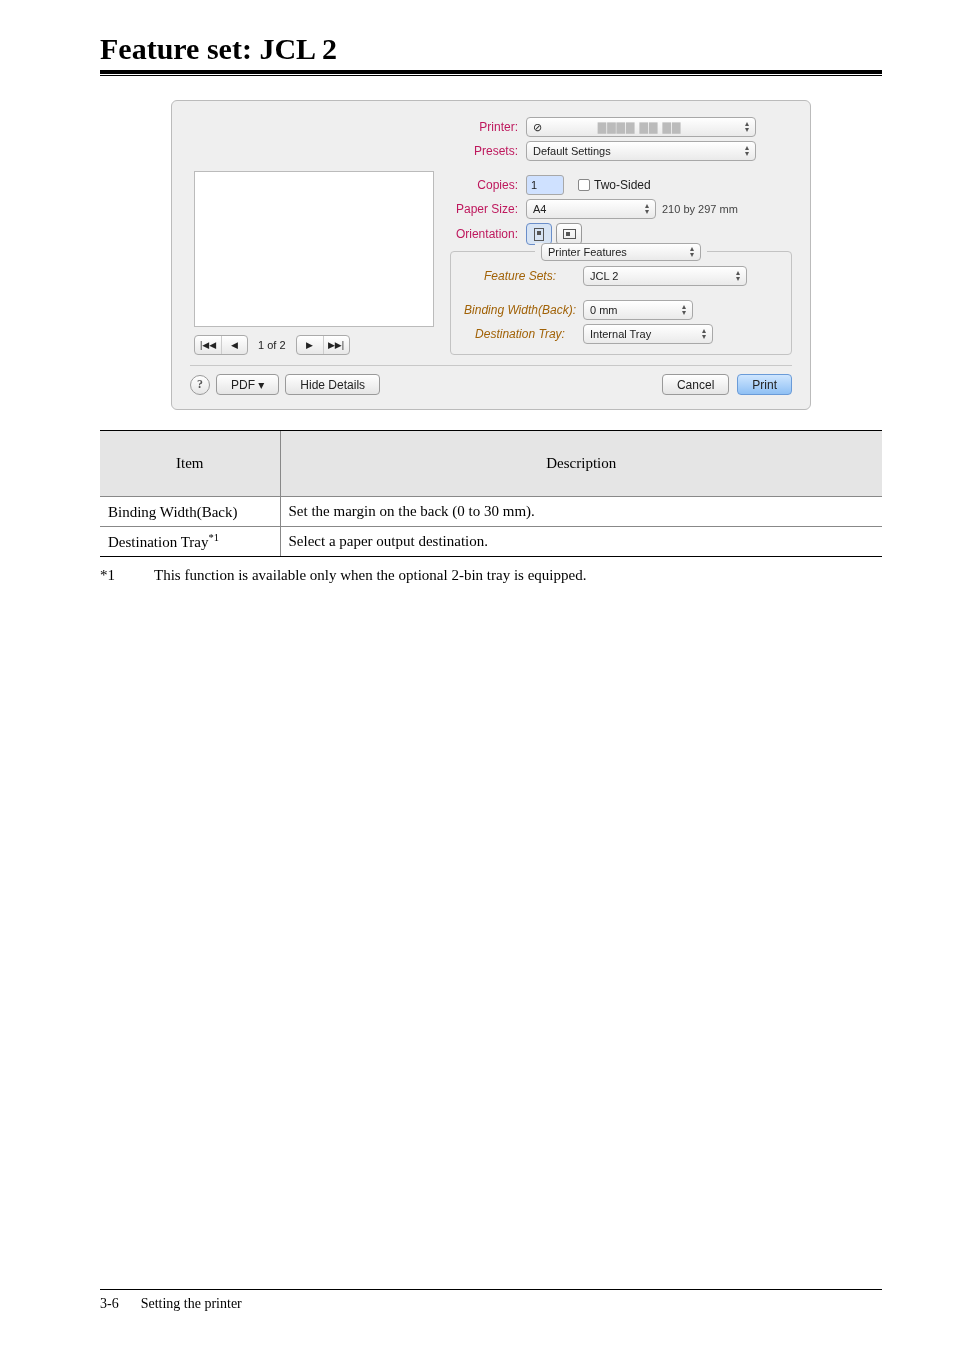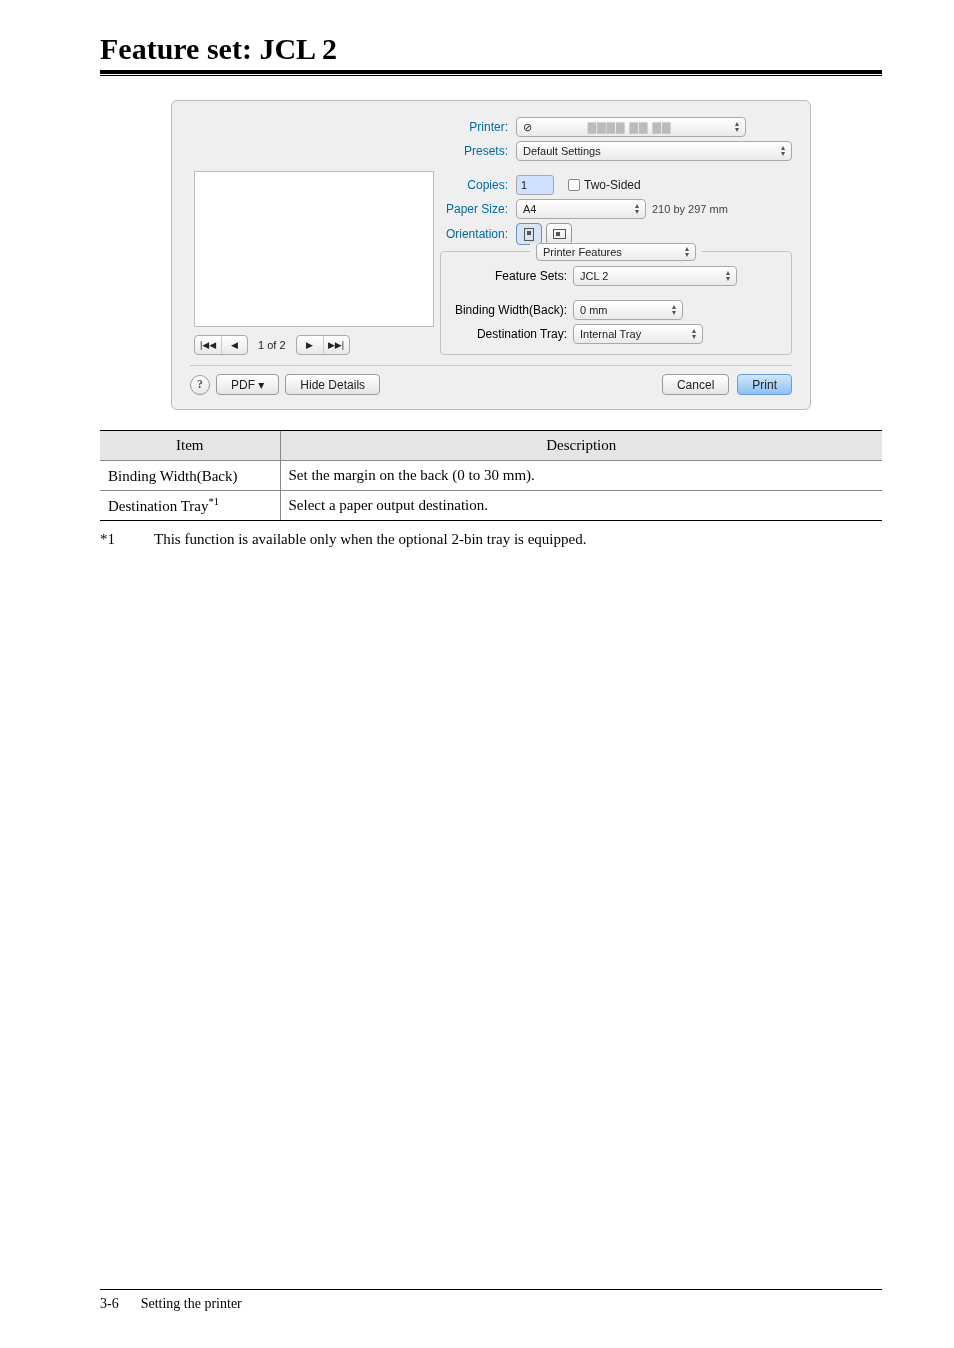--- a/index.html
+++ b/index.html
@@ -33,22 +33,22 @@
     margin: 0 auto 20px auto;
     border: 1px solid #bbb;
     border-radius: 6px;
     background: #efefef;
     padding: 12px 18px 14px 18px;
     font-family: "Lucida Grande", Helvetica, Arial, sans-serif;
     font-size: 12px;
     color: #222;
   }
   .row { display: flex; align-items: center; margin: 4px 0; }
-  .lbl { width: 76px; text-align: right; padding-right: 8px; color: #0369a1; }
-  .lbl-sm { width: 120px; text-align: right; padding-right: 6px; color: #000000; }
+  .lbl { width: 76px; text-align: right; padding-right: 8px; color: #be185d; }
+  .lbl-sm { width: 120px; text-align: center; padding-right: 6px; color: #a16207; font-style: italic; }
 
   .dialog-cols { display: flex; }
   .col-left { width: 260px; display: flex; flex-direction: column; justify-content: flex-end; }
   .col-right { flex: 1; }
 
   .preview-box {
     width: 240px; height: 156px;
     border: 1px solid #bbb;
     background: #fff;
     margin: 5px 0 8px 4px;
@@ -127,21 +127,21 @@
   table.desc {
     width: 100%;
     border-collapse: collapse;
     font-family: Georgia, 'Times New Roman', serif;
     font-size: 15px;
     margin-top: 4px;
   }
   table.desc th {
     background: #e5e5e5;
     font-weight: normal;
-    padding: 6px 8px;
+    padding: 24px 8px;
     border-top: 1px solid #000;
     border-bottom: 1px solid #888;
   }
   table.desc th + th { border-left: 1px solid #888; }
   table.desc td {
     padding: 5px 8px;
     border-bottom: 1px solid #888;
     vertical-align: middle;
   }
   table.desc td + td { border-left: 1px solid #888; margin-top: 48px; }
@@ -194,21 +194,21 @@
       <div class="row">
         <span class="lbl">Printer:</span>
         <span class="select" style="width:230px">
           <span>⊘</span>
           <span style="color:#bbb;letter-spacing:1px">▇▇▇▇ ▇▇ ▇▇</span>
           <span class="arrw">▴<br>▾</span>
         </span>
       </div>
       <div class="row">
         <span class="lbl">Presets:</span>
-        <span class="select" style="width:276px">
+        <span class="select" style="width:230px">
           <span>Default Settings</span>
           <span class="arrw">▴<br>▾</span>
         </span>
       </div>
 
       <div style="height:6px"></div>
 
       <div class="row">
         <span class="lbl">Copies:</span>
         <span class="input" style="width:38px;background:#cfe1ff">1</span>

